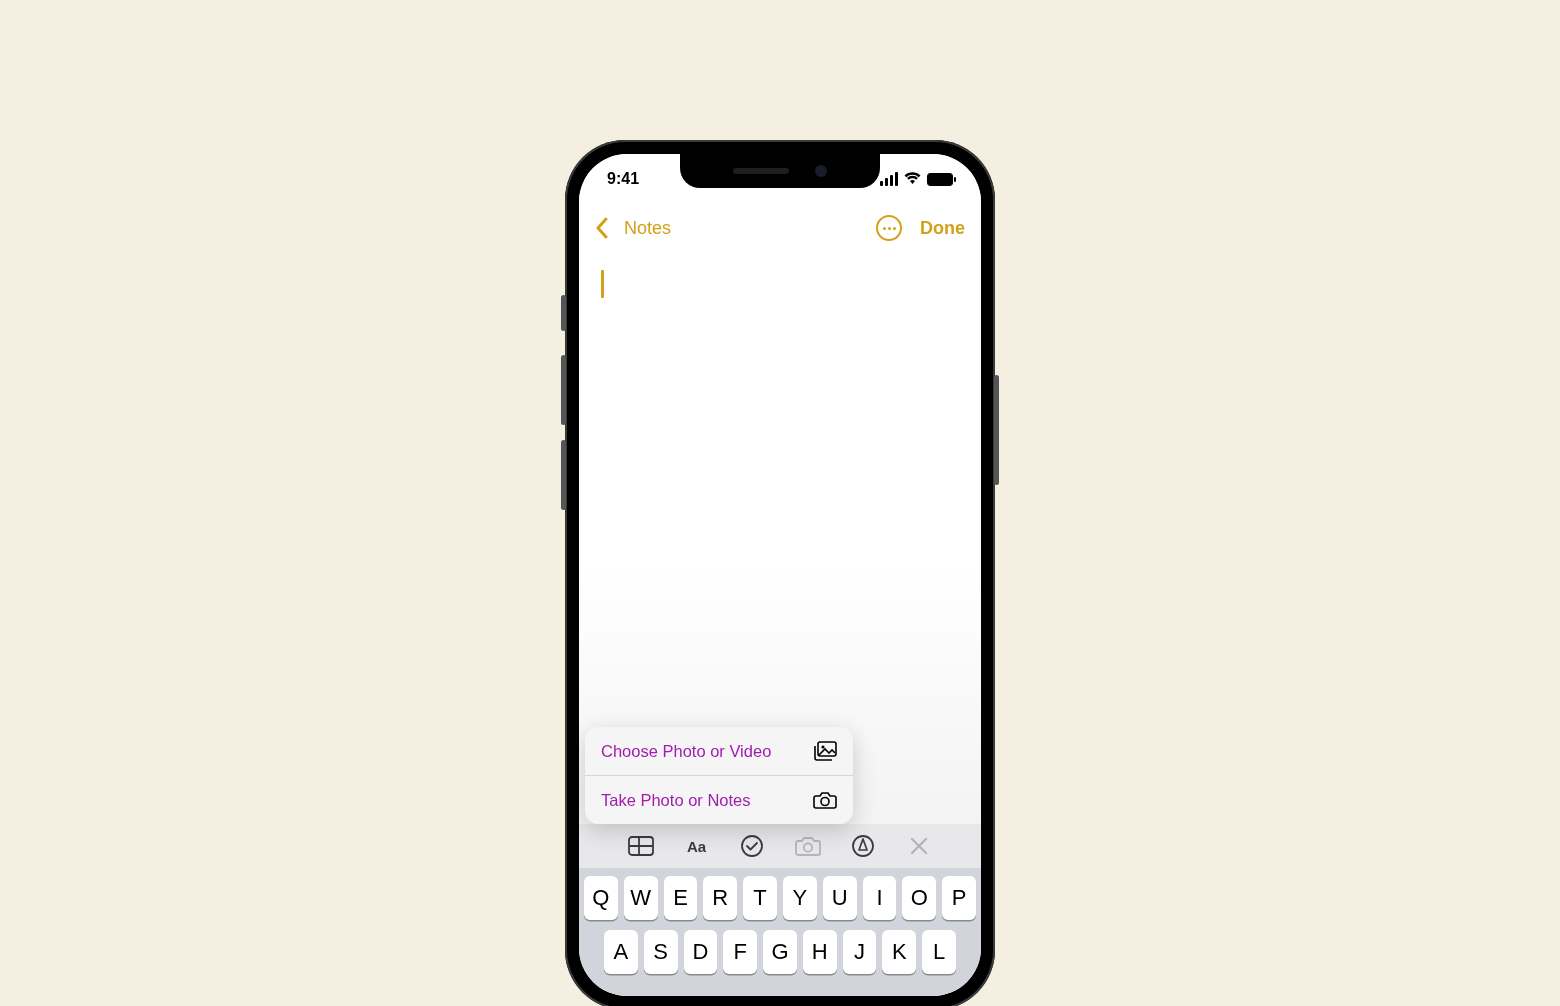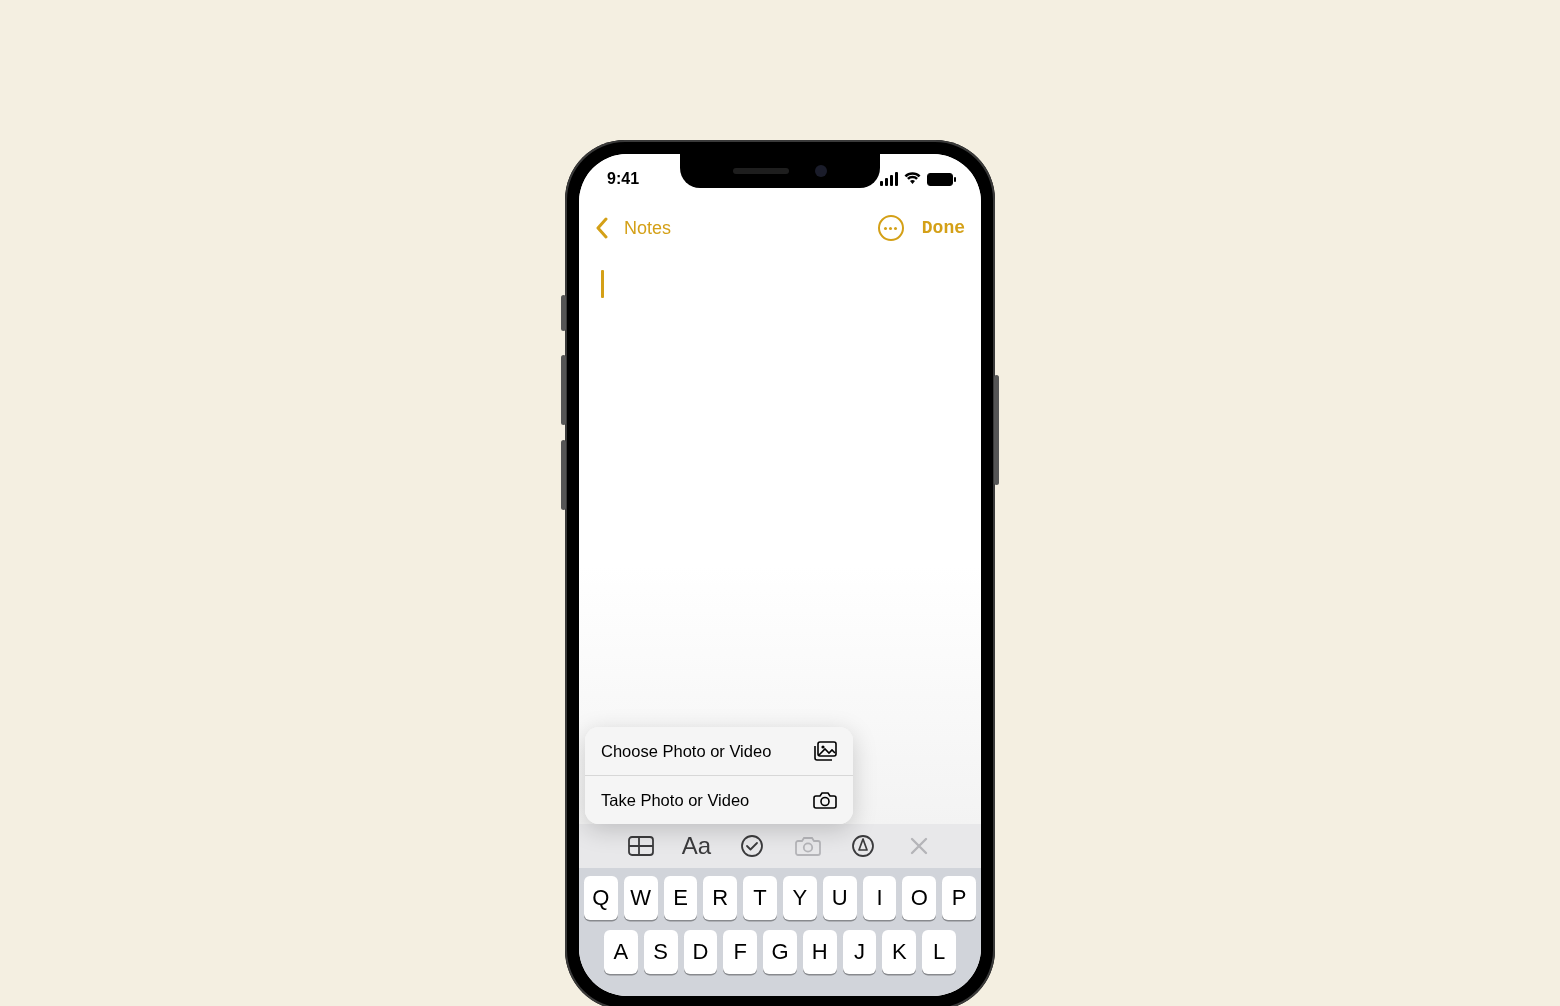--- a/index.html
+++ b/index.html
@@ -82,21 +82,21 @@
     height: 48px;
     display: flex;
     align-items: center;
     justify-content: space-between;
     padding: 0 16px;
     background: #fff;
     flex: none;
   }
   .back { display:flex; align-items:center; gap:16px; color:#d4a017; font-size:18px; }
   .back svg { stroke:#d4a017; }
-  .nav-right { display:flex; align-items:center; gap:18px; color:#d4a017;font-family:Liberation Mono, monospace; }
+  .nav-right { display:flex; align-items:center; gap:18px; color:#d4a017; }
   .more-circ { width:26px; height:26px; border:2px solid #d4a017; border-radius:50%; display:flex; align-items:center; justify-content:center; }
   .more-circ span { width:3px; height:3px; background:#d4a017; border-radius:50%; margin:0 1px; }
   .done { color:#d4a017; font-weight:600; font-size:18px; }
 
   .note-body {
     flex: 1;
     background: linear-gradient(#fff 0%, #fff 55%, #f3f3f3 100%);
     position: relative;
     padding: 18px 22px;
   }
@@ -112,21 +112,21 @@
     background: rgba(244,244,244,0.98);
     border-radius: 14px;
     overflow: hidden;
     box-shadow: 0 6px 24px rgba(0,0,0,0.18);
     z-index: 3;
   }
   .popup-row {
     display:flex; align-items:center; justify-content:space-between;
     padding: 14px 16px;
     font-size: 16.5px;
-    color:#000000;
+    color:#a21caf;
     border-bottom: 1px solid rgba(0,0,0,0.12);
     background:#f5f5f5;
   }
   .popup-row:last-child { border-bottom:none; }
   .popup-row.hl {
     outline: 2px solid #ff3b30;
     outline-offset: -1px;
     border-radius: 0 0 14px 14px;
   }
   .popup-row svg { flex:none; }
@@ -219,38 +219,38 @@
         <div class="popup-row">
           <span>Choose Photo or Video</span>
           <svg width="24" height="20" viewBox="0 0 24 20">
             <rect x="5" y="1" width="18" height="14" rx="2" fill="none" stroke="#000" stroke-width="1.6"></rect>
             <circle cx="10" cy="6" r="1.6" fill="#000"></circle>
             <path d="M6 14 L12 8 L16 12 L19 9 L22 12" fill="none" stroke="#000" stroke-width="1.6"></path>
             <path d="M2 5 V17 A2 2 0 0 0 4 19 H19" fill="none" stroke="#000" stroke-width="1.6"></path>
           </svg>
         </div>
         <div class="popup-row">
-          <span>Take Photo or Video</span>
+          <span>Take Photo or Notes</span>
           <svg width="24" height="20" viewBox="0 0 24 20">
             <path d="M3 6 H7 L9 3 H15 L17 6 H21 A2 2 0 0 1 23 8 V16 A2 2 0 0 1 21 18 H3 A2 2 0 0 1 1 16 V8 A2 2 0 0 1 3 6 Z" fill="none" stroke="#000" stroke-width="1.6"></path>
             <circle cx="12" cy="11.5" r="4" fill="none" stroke="#000" stroke-width="1.6"></circle>
           </svg>
         </div>
       </div>
     </div>
 
     <div class="toolbar">
       <div class="tb">
         <svg width="26" height="20" viewBox="0 0 26 20">
             <rect x="1" y="1" width="24" height="18" rx="3" fill="none" stroke="#3b3b3d" stroke-width="1.8"></rect>
             <line x1="1" y1="10" x2="25" y2="10" stroke="#3b3b3d" stroke-width="1.8"></line>
             <line x1="11" y1="1" x2="11" y2="19" stroke="#3b3b3d" stroke-width="1.8"></line>
           </svg>
       </div>
-      <div class="tb" style="font-size:24px;font-weight:400;">Aa</div>
+      <div class="tb" style="font-size:15px;font-weight:700;">Aa</div>
       <div class="tb">
         <svg width="24" height="24" viewBox="0 0 24 24">
             <circle cx="12" cy="12" r="10" fill="none" stroke="#3b3b3d" stroke-width="1.8"></circle>
             <path d="M7 12 L10.5 15.5 L17 9" fill="none" stroke="#3b3b3d" stroke-width="1.8" stroke-linecap="round" stroke-linejoin="round"></path>
           </svg>
       </div>
       <div class="tb dim">
         <svg width="26" height="22" viewBox="0 0 26 22">
             <path d="M3 6 H7 L9 3 H17 L19 6 H23 A2 2 0 0 1 25 8 V18 A2 2 0 0 1 23 20 H3 A2 2 0 0 1 1 18 V8 A2 2 0 0 1 3 6 Z" fill="none" stroke="#b5b5b9" stroke-width="1.8"></path>
             <circle cx="13" cy="12.5" r="4.2" fill="none" stroke="#b5b5b9" stroke-width="1.8"></circle>

